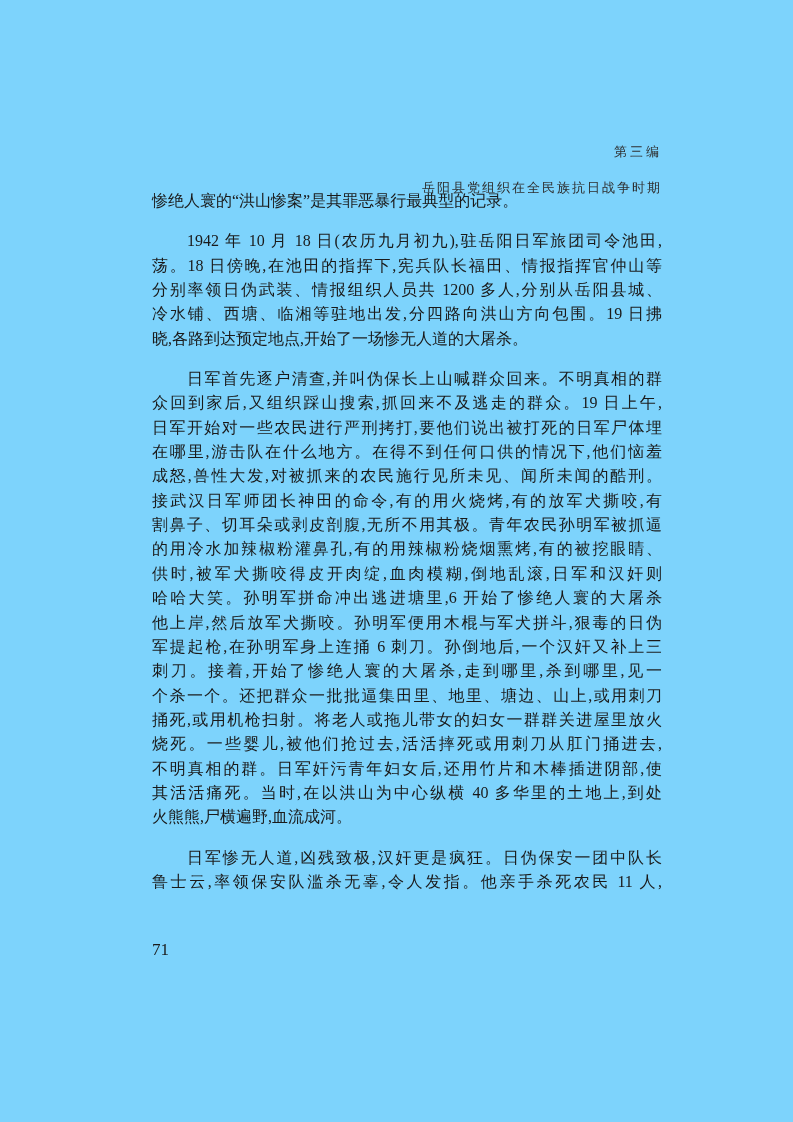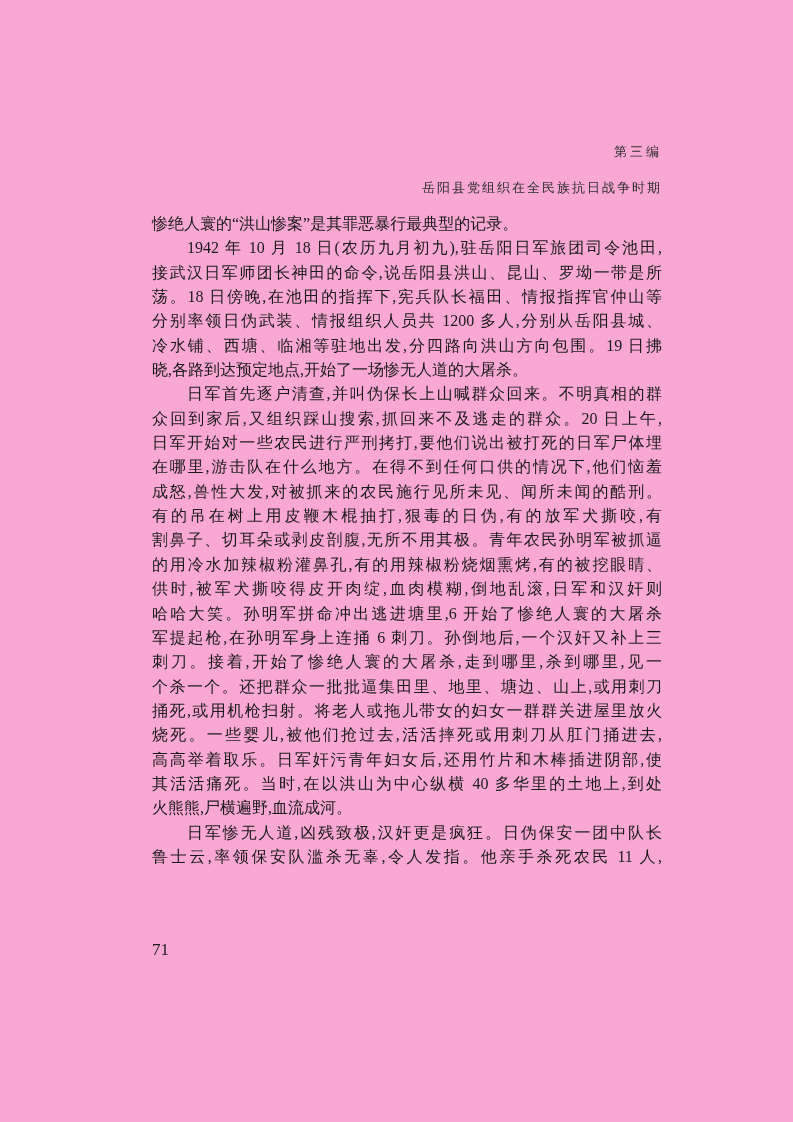--- a/index.html
+++ b/index.html
@@ -4,21 +4,21 @@
 <style>
   html, body {
     margin: 0;
     padding: 0;
     background: #ffffff;
   }
   .page {
     position: relative;
     width: 793px;
     height: 1122px;
-    background: #f9a8d4;
+    background: #7dd3fc;
     font-family: "Liberation Serif", "DejaVu Serif", serif;
     overflow: hidden;
   }
   .running-header {
     position: absolute;
     top: 144px;
     left: 152px;
     width: 510px;
     text-align: right;
     color: #2e2e2e;
@@ -29,38 +29,39 @@
     line-height: 16px;
   }
   .header-title {
     font-size: 13px;
     letter-spacing: 2px;
     line-height: 16px;
     margin-top: 20px;
   }
   .body-text {
     position: absolute;
-    top: 212px;
+    top: 189px;
     left: 152px;
     width: 510px;
     color: #1a1a1a;
   }
   .line {
     height: 24.35px;
     line-height: 24.35px;
     font-size: 16px;
     text-align: left;
   }
   .line.just {
     text-align: justify;
     text-align-last: justify;
     text-justify: inter-character;
   }
   .line.indent {
     text-indent: 35px;
+    margin-top: 16px;
   }
   .page-number {
     position: absolute;
     top: 940px;
     left: 152px;
     width: 488px;
     font-size: 17px;
     color: #1a1a1a;
   }
 </style>
@@ -70,41 +71,41 @@
 <div class="page">
 
   <div class="running-header">
     <div class="header-part">第三编</div>
     <div class="header-title">岳阳县党组织在全民族抗日战争时期</div>
   </div>
 
   <div class="body-text">
       <div class="line">惨绝人寰的“洪山惨案”是其罪恶暴行最典型的记录。</div>
       <div class="line indent just">1942 年 10 月 18 日(农历九月初九),驻岳阳日军旅团司令池田,</div>
-      <div class="line just">接武汉日军师团长神田的命令,说岳阳县洪山、昆山、罗坳一带是所</div>
       <div class="line just">荡。18 日傍晚,在池田的指挥下,宪兵队长福田、情报指挥官仲山等</div>
       <div class="line just">分别率领日伪武装、情报组织人员共 1200 多人,分别从岳阳县城、</div>
       <div class="line just">冷水铺、西塘、临湘等驻地出发,分四路向洪山方向包围。19 日拂</div>
       <div class="line">晓,各路到达预定地点,开始了一场惨无人道的大屠杀。</div>
       <div class="line indent just">日军首先逐户清查,并叫伪保长上山喊群众回来。不明真相的群</div>
-      <div class="line just">众回到家后,又组织踩山搜索,抓回来不及逃走的群众。20 日上午,</div>
+      <div class="line just">众回到家后,又组织踩山搜索,抓回来不及逃走的群众。19 日上午,</div>
       <div class="line just">日军开始对一些农民进行严刑拷打,要他们说出被打死的日军尸体埋</div>
       <div class="line just">在哪里,游击队在什么地方。在得不到任何口供的情况下,他们恼羞</div>
       <div class="line just">成怒,兽性大发,对被抓来的农民施行见所未见、闻所未闻的酷刑。</div>
-      <div class="line just">有的吊在树上用皮鞭木棍抽打,狠毒的日伪,有的放军犬撕咬,有</div>
+      <div class="line just">接武汉日军师团长神田的命令,有的用火烧烤,有的放军犬撕咬,有</div>
       <div class="line just">割鼻子、切耳朵或剥皮剖腹,无所不用其极。青年农民孙明军被抓逼</div>
       <div class="line just">的用冷水加辣椒粉灌鼻孔,有的用辣椒粉烧烟熏烤,有的被挖眼睛、</div>
       <div class="line just">供时,被军犬撕咬得皮开肉绽,血肉模糊,倒地乱滚,日军和汉奸则</div>
       <div class="line just">哈哈大笑。孙明军拼命冲出逃进塘里,6 开始了惨绝人寰的大屠杀</div>
+      <div class="line just">他上岸,然后放军犬撕咬。孙明军便用木棍与军犬拼斗,狠毒的日伪</div>
       <div class="line just">军提起枪,在孙明军身上连捅 6 刺刀。孙倒地后,一个汉奸又补上三</div>
       <div class="line just">刺刀。接着,开始了惨绝人寰的大屠杀,走到哪里,杀到哪里,见一</div>
       <div class="line just">个杀一个。还把群众一批批逼集田里、地里、塘边、山上,或用刺刀</div>
       <div class="line just">捅死,或用机枪扫射。将老人或拖儿带女的妇女一群群关进屋里放火</div>
       <div class="line just">烧死。一些婴儿,被他们抢过去,活活摔死或用刺刀从肛门捅进去,</div>
-      <div class="line just">高高举着取乐。日军奸污青年妇女后,还用竹片和木棒插进阴部,使</div>
+      <div class="line just">不明真相的群。日军奸污青年妇女后,还用竹片和木棒插进阴部,使</div>
       <div class="line just">其活活痛死。当时,在以洪山为中心纵横 40 多华里的土地上,到处</div>
       <div class="line">火熊熊,尸横遍野,血流成河。</div>
       <div class="line indent just">日军惨无人道,凶残致极,汉奸更是疯狂。日伪保安一团中队长</div>
       <div class="line just">鲁士云,率领保安队滥杀无辜,令人发指。他亲手杀死农民 11 人,</div>
     </div>
 
   <div class="page-number">71</div>
 
 </div>
 

